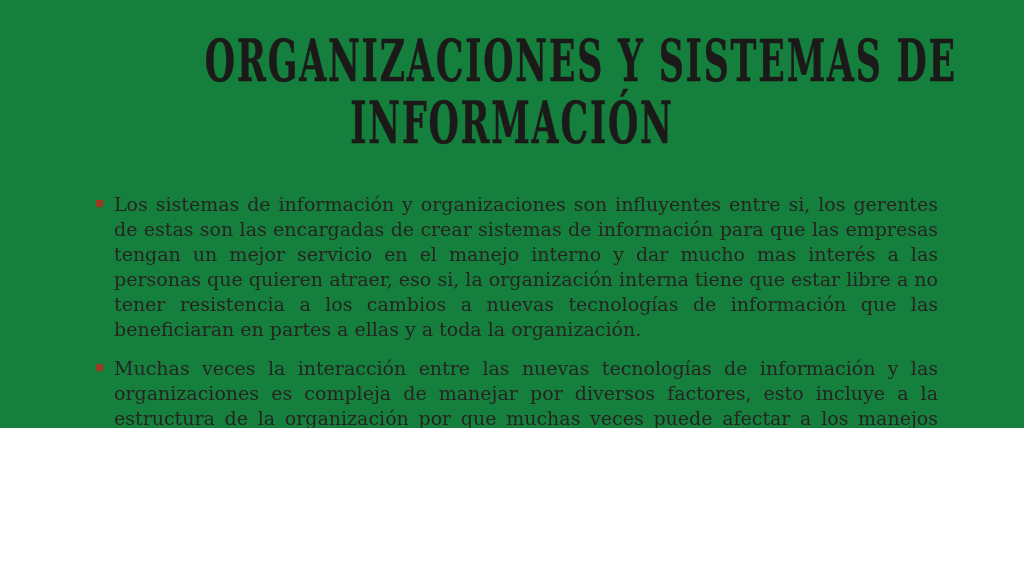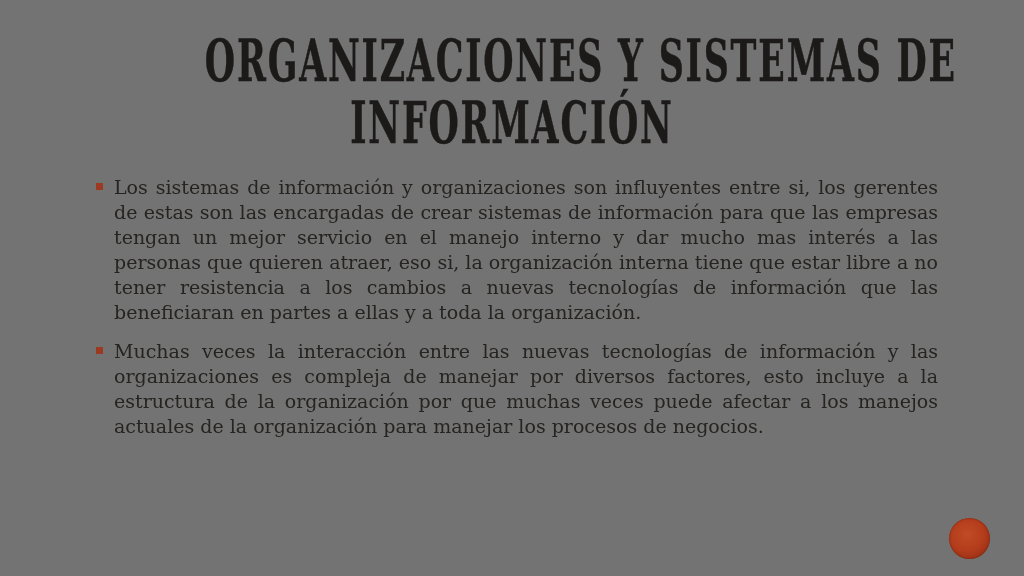--- a/index.html
+++ b/index.html
@@ -3,22 +3,22 @@
 <meta charset="utf-8">
 <style>
   html, body {
     margin: 0;
     padding: 0;
     background: #ffffff;
   }
   .slide {
     position: relative;
     width: 1024px;
-    height: 576px;
-    background: #737373;
+    height: 428px;
+    background: #15803d;
     overflow: hidden;
     font-family: "DejaVu Serif", serif;
   }
   
   .title {
     position: absolute;
     top: 30px;
     left: 0;
     width: 1024px;
     margin: 0;
@@ -34,21 +34,21 @@
     -webkit-text-stroke: 0.5px #1c1a19;
   }
   .title-line {
     display: block;
     white-space: nowrap;
   }
   
   .body {
     position: absolute;
     left: 96px;
-    top: 175px;
+    top: 192px;
     width: 842px;
   }
   .bullet-item {
     display: flex;
     align-items: flex-start;
     margin-bottom: 14px;
   }
   .bullet-marker {
     flex: 0 0 auto;
     width: 7px;

